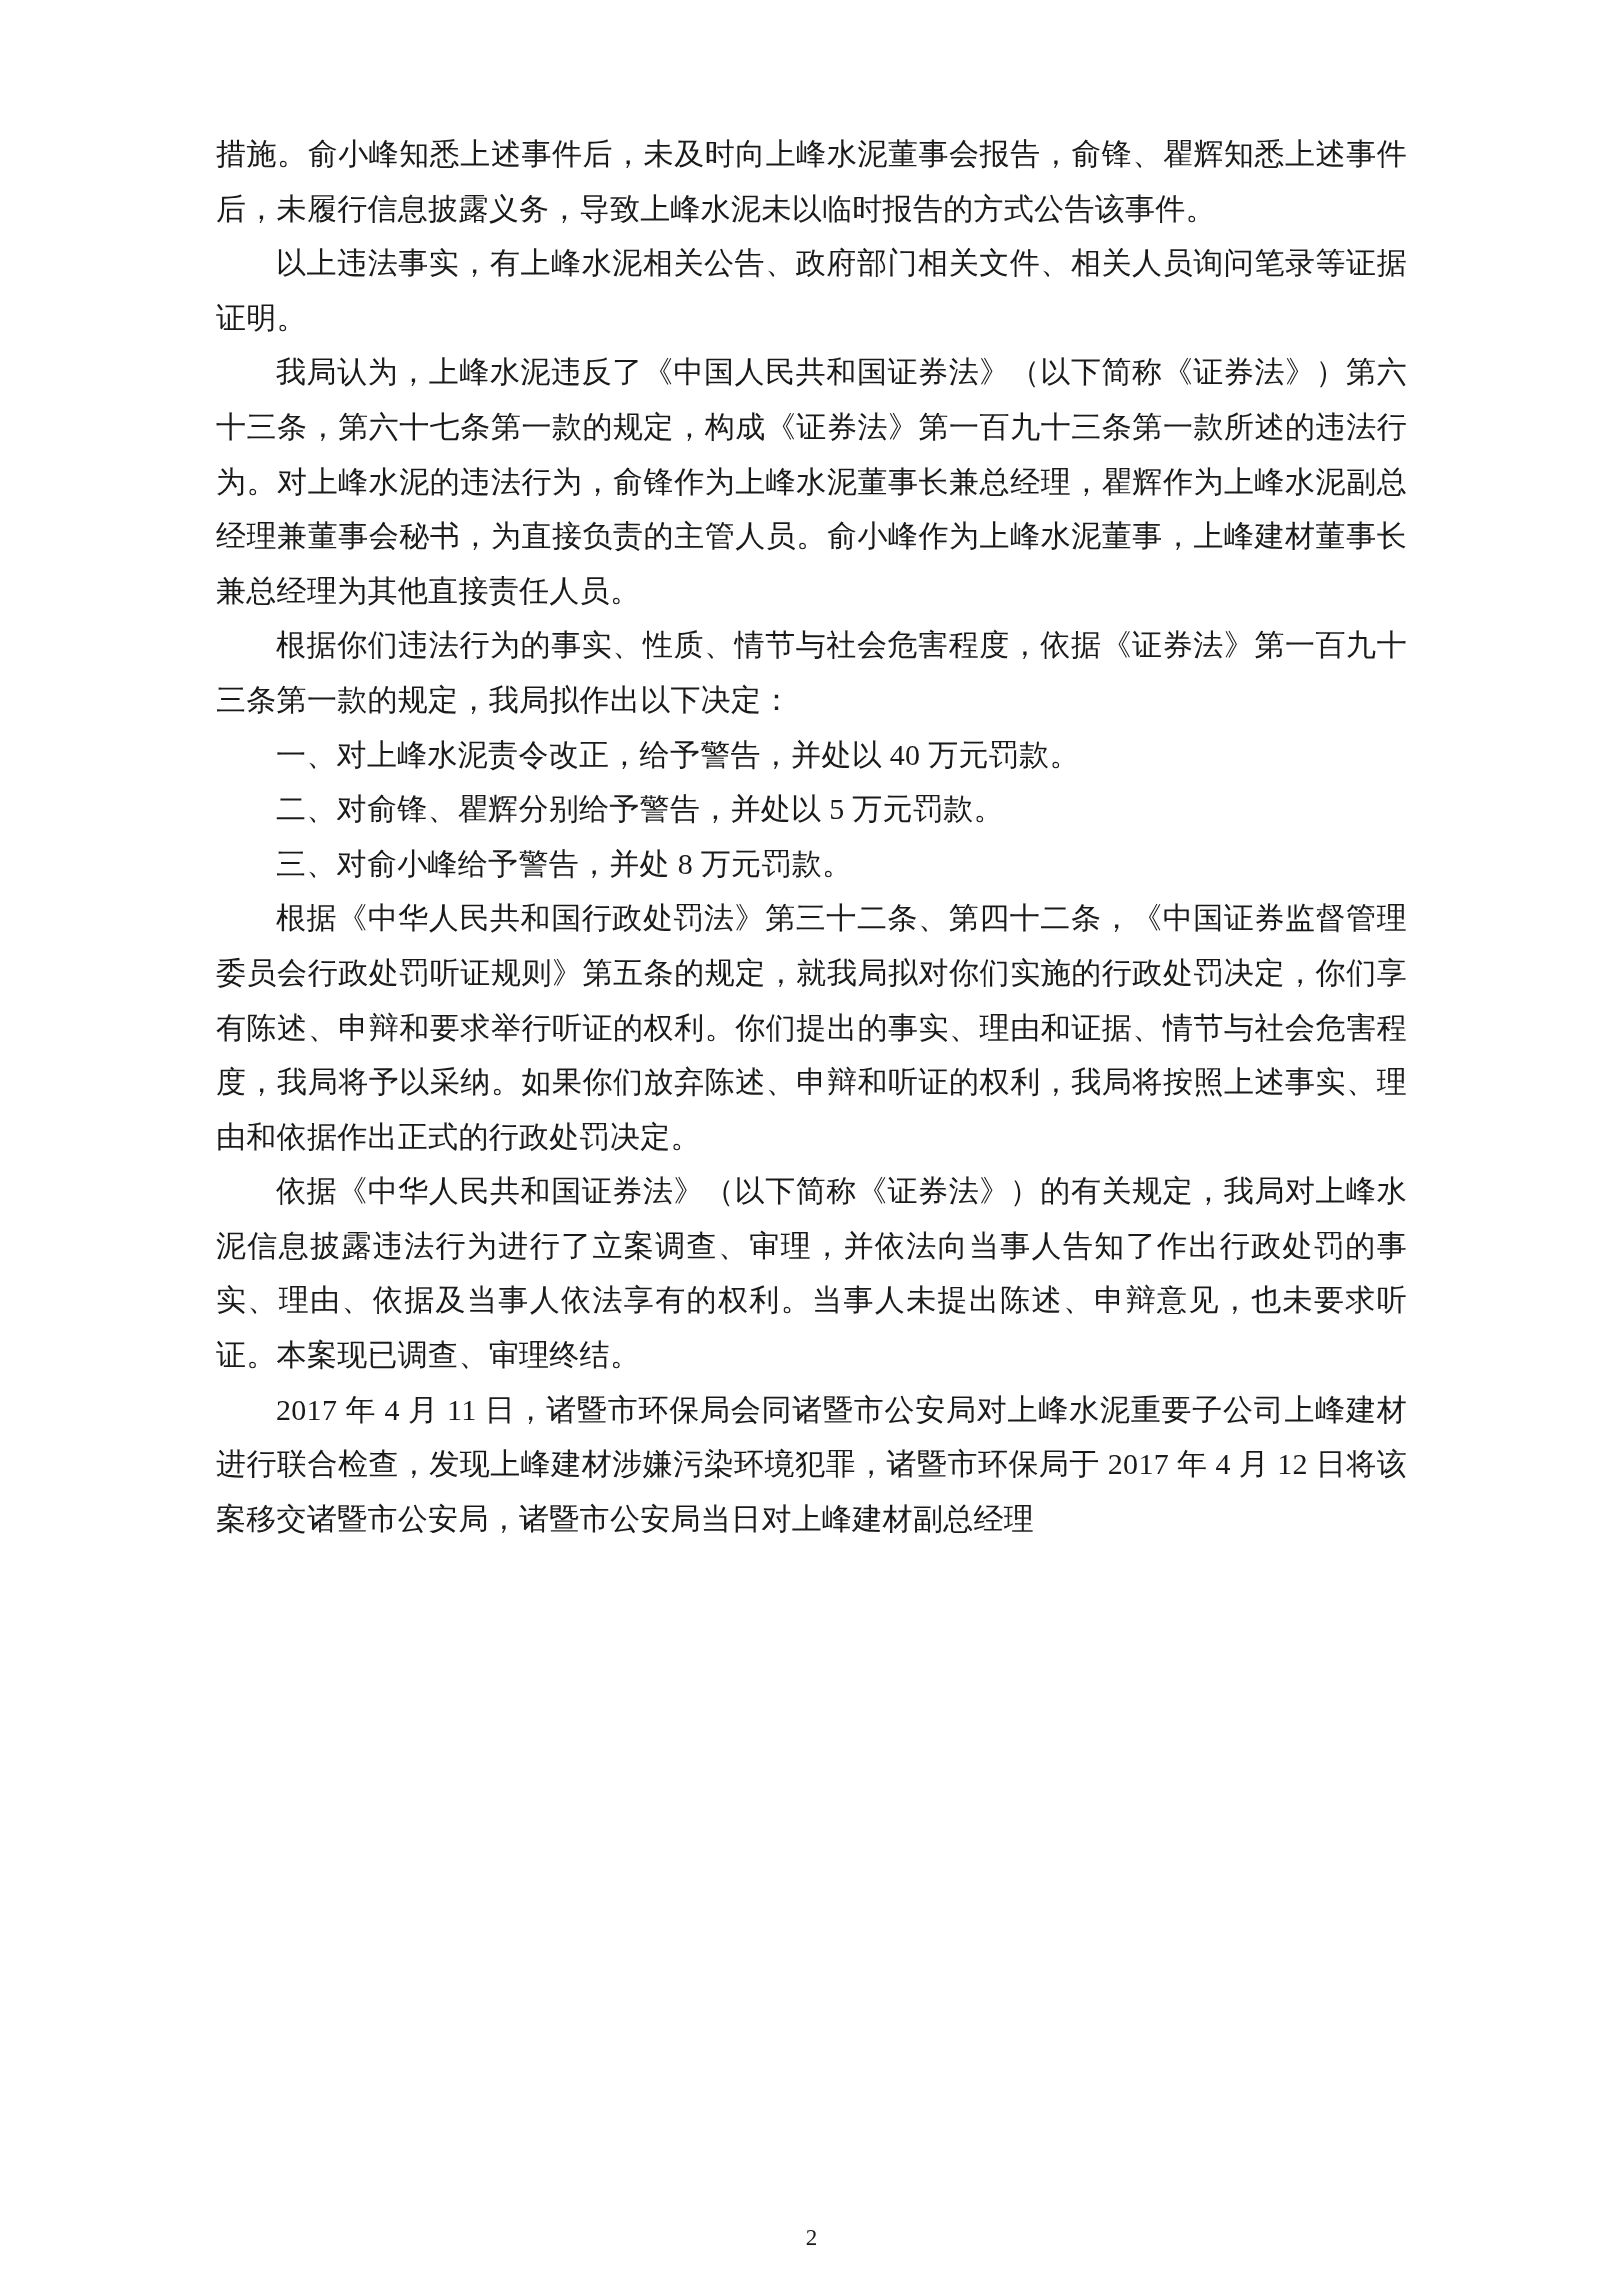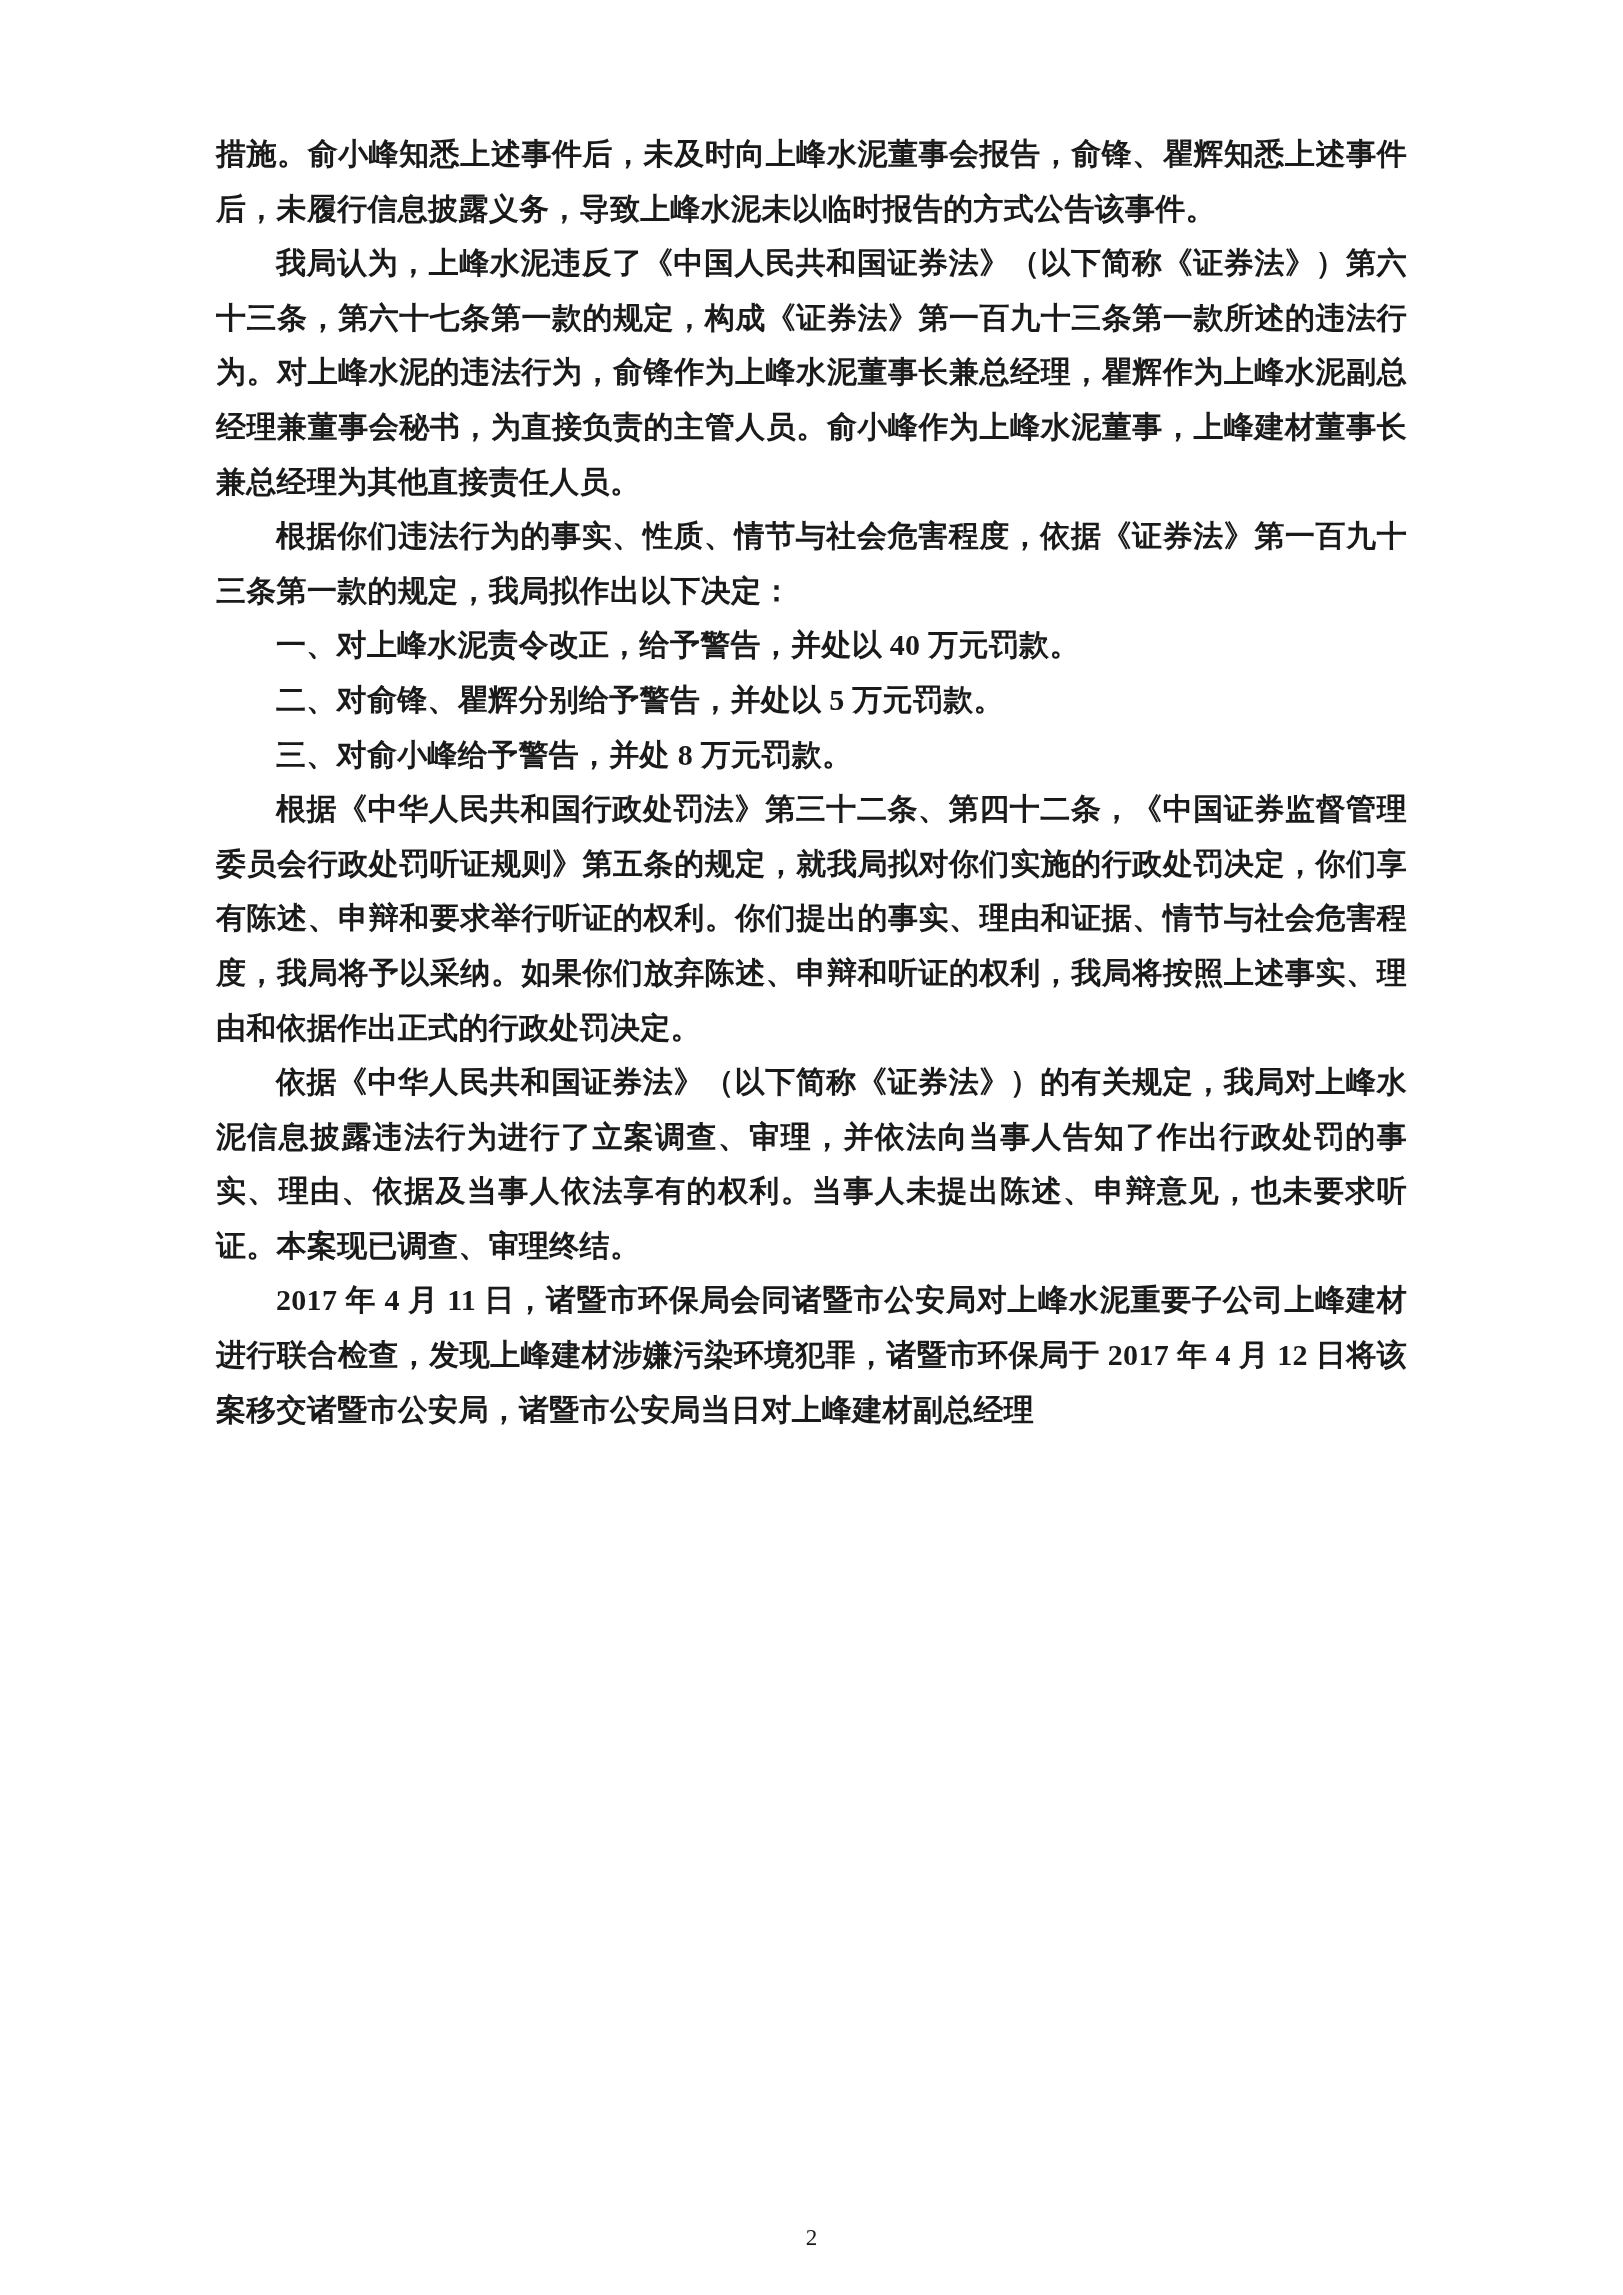--- a/index.html
+++ b/index.html
@@ -26,21 +26,20 @@
   .doc-body {
     font-size: 30px;
     line-height: 1.82;
     text-align: justify;
     text-justify: inter-ideograph;
     letter-spacing: 0.3px;
   }
   p.para {
     margin: 0 0 0 0;
     text-indent: 2em;
-    font-weight: bold;
   }
   p.para.noindent {
     text-indent: 0;
   }
   p.para.heading {
     text-indent: 2em;
     font-weight: bold;
   }
   .page-number {
     position: absolute;
@@ -52,20 +51,21 @@
     font-family: "Liberation Serif", "DejaVu Serif", serif;
     color: #1a1a1a;
   }
 </style>
 </head>
 <body>
 
 <div class="page">
   <div class="doc-body">
     <p class="para noindent">措施。俞小峰知悉上述事件后，未及时向上峰水泥董事会报告，俞锋、瞿辉知悉上述事件后，未履行信息披露义务，导致上峰水泥未以临时报告的方式公告该事件。</p>
+    <p class="para">以上违法事实，有上峰水泥相关公告、政府部门相关文件、相关人员询问笔录等证据证明。</p>
     <p class="para">我局认为，上峰水泥违反了《中国人民共和国证券法》（以下简称《证券法》）第六十三条，第六十七条第一款的规定，构成《证券法》第一百九十三条第一款所述的违法行为。对上峰水泥的违法行为，俞锋作为上峰水泥董事长兼总经理，瞿辉作为上峰水泥副总经理兼董事会秘书，为直接负责的主管人员。俞小峰作为上峰水泥董事，上峰建材董事长兼总经理为其他直接责任人员。</p>
     <p class="para">根据你们违法行为的事实、性质、情节与社会危害程度，依据《证券法》第一百九十三条第一款的规定，我局拟作出以下决定：</p>
     <p class="para">一、对上峰水泥责令改正，给予警告，并处以 40 万元罚款。</p>
     <p class="para">二、对俞锋、瞿辉分别给予警告，并处以 5 万元罚款。</p>
     <p class="para">三、对俞小峰给予警告，并处 8 万元罚款。</p>
     <p class="para">根据《中华人民共和国行政处罚法》第三十二条、第四十二条，《中国证券监督管理委员会行政处罚听证规则》第五条的规定，就我局拟对你们实施的行政处罚决定，你们享有陈述、申辩和要求举行听证的权利。你们提出的事实、理由和证据、情节与社会危害程度，我局将予以采纳。如果你们放弃陈述、申辩和听证的权利，我局将按照上述事实、理由和依据作出正式的行政处罚决定。</p>
     <p class="para">依据《中华人民共和国证券法》（以下简称《证券法》）的有关规定，我局对上峰水泥信息披露违法行为进行了立案调查、审理，并依法向当事人告知了作出行政处罚的事实、理由、依据及当事人依法享有的权利。当事人未提出陈述、申辩意见，也未要求听证。本案现已调查、审理终结。</p>
     <p class="para">2017 年 4 月 11 日，诸暨市环保局会同诸暨市公安局对上峰水泥重要子公司上峰建材进行联合检查，发现上峰建材涉嫌污染环境犯罪，诸暨市环保局于 2017 年 4 月 12 日将该案移交诸暨市公安局，诸暨市公安局当日对上峰建材副总经理</p>
   </div>
   <div class="page-number">2</div>

